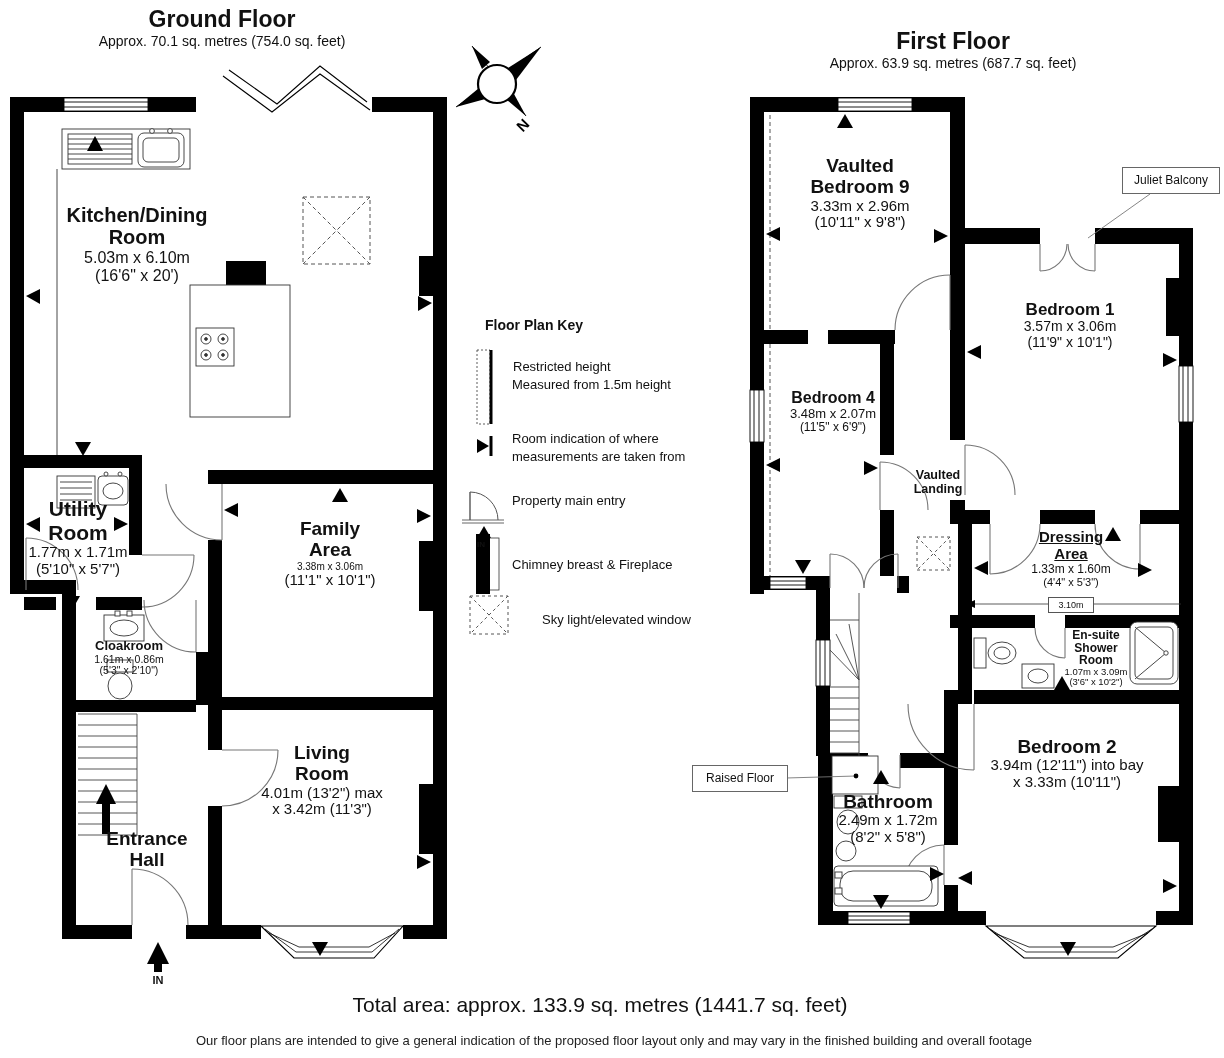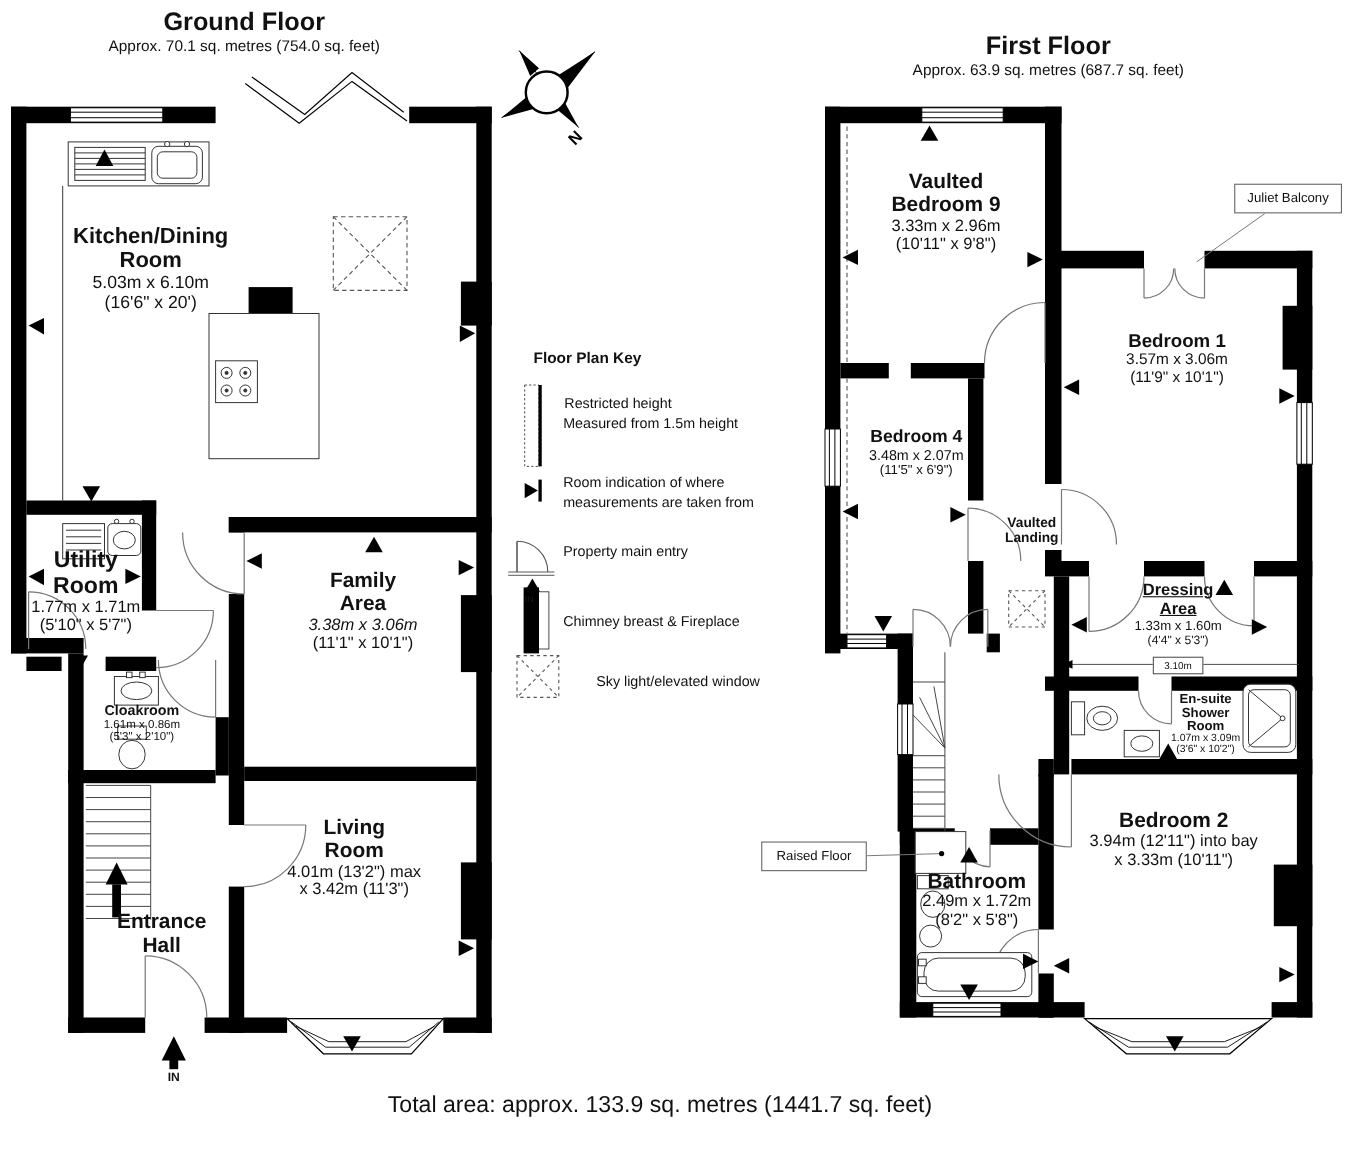--- a/index.html
+++ b/index.html
@@ -393,21 +393,21 @@
 </div>
 
 <div class="room-label" style="left:129px;top:639px;">
   <div class="rname" style="font-size:13px;white-space:nowrap;">Cloakroom</div>
   <div class="rdim" style="font-size:10.5px;">1.61m x 0.86m</div>
   <div class="rdim" style="font-size:10.5px;">(5'3" x 2'10")</div>
 </div>
 
 <div class="room-label" style="left:330px;top:518px;">
   <div class="rname" style="font-size:19px;width:105px;">Family Area</div>
-  <div class="rdim" style="font-size:15px;font-style:italic;">3.38m x 3.06m</div>
+  <div class="rdim" style="font-size:10px;">3.38m x 3.06m</div>
   <div class="rdim" style="font-size:15px;">(11'1" x 10'1")</div>
 </div>
 
 <div class="room-label" style="left:322px;top:742px;">
   <div class="rname" style="font-size:19px;width:100px;">Living Room</div>
   <div class="rdim" style="font-size:15px;">4.01m (13'2") max</div>
   <div class="rdim" style="font-size:15px;">x 3.42m (11'3")</div>
 </div>
 
 <div class="room-label" style="left:147px;top:828px;">
@@ -470,14 +470,15 @@
 <div class="keytxt" style="left:513px;top:358px;">Restricted height</div>
 <div class="keytxt" style="left:512px;top:376px;">Measured from 1.5m height</div>
 <div class="keytxt" style="left:512px;top:430px;">Room indication of where</div>
 <div class="keytxt" style="left:512px;top:448px;">measurements are taken from</div>
 <div class="keytxt" style="left:512px;top:492px;">Property main entry</div>
 <div class="keytxt" style="left:512px;top:556px;">Chimney breast &amp; Fireplace</div>
 <div class="keytxt" style="left:512px;top:611px;margin-left:30px;">Sky light/elevated window</div>
 <div class="lbl" style="left:477px;top:540px;font-size:8px;font-weight:bold;">IN</div>
 
 <div class="footer-total" style="left:600px;top:993px;">Total area: approx. 133.9 sq. metres (1441.7 sq. feet)</div>
+<div class="footer-disc" style="left:614px;top:1033px;">Our floor plans are intended to give a general indication of the proposed floor layout only and may vary in the finished building and overall footage</div>
 
 </div>
 
 </body></html>

